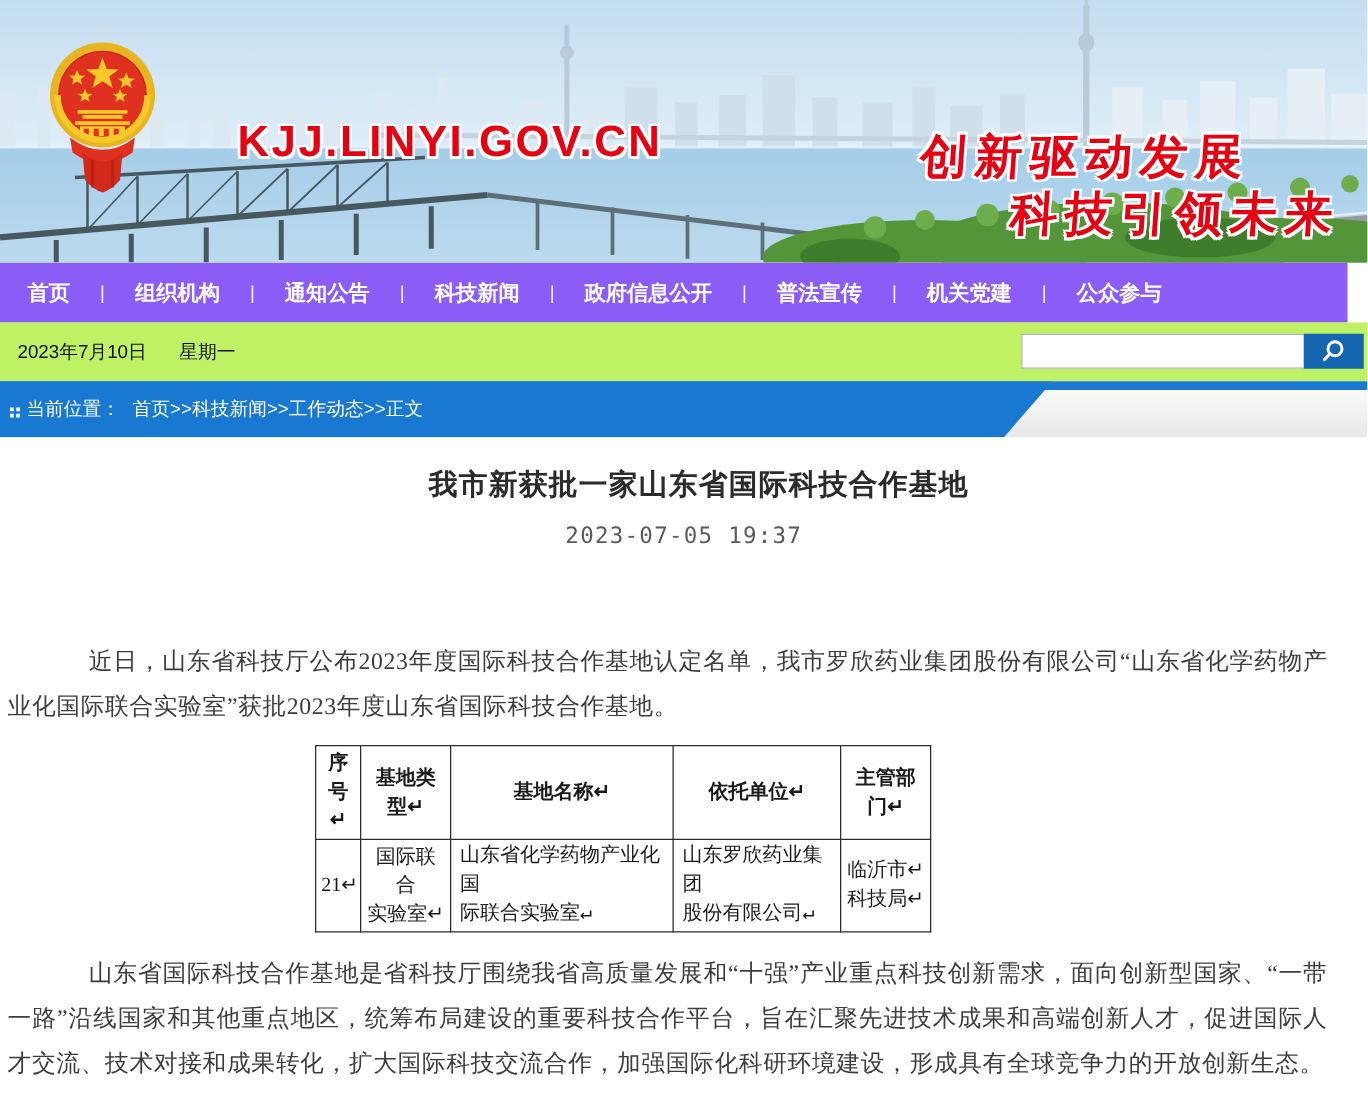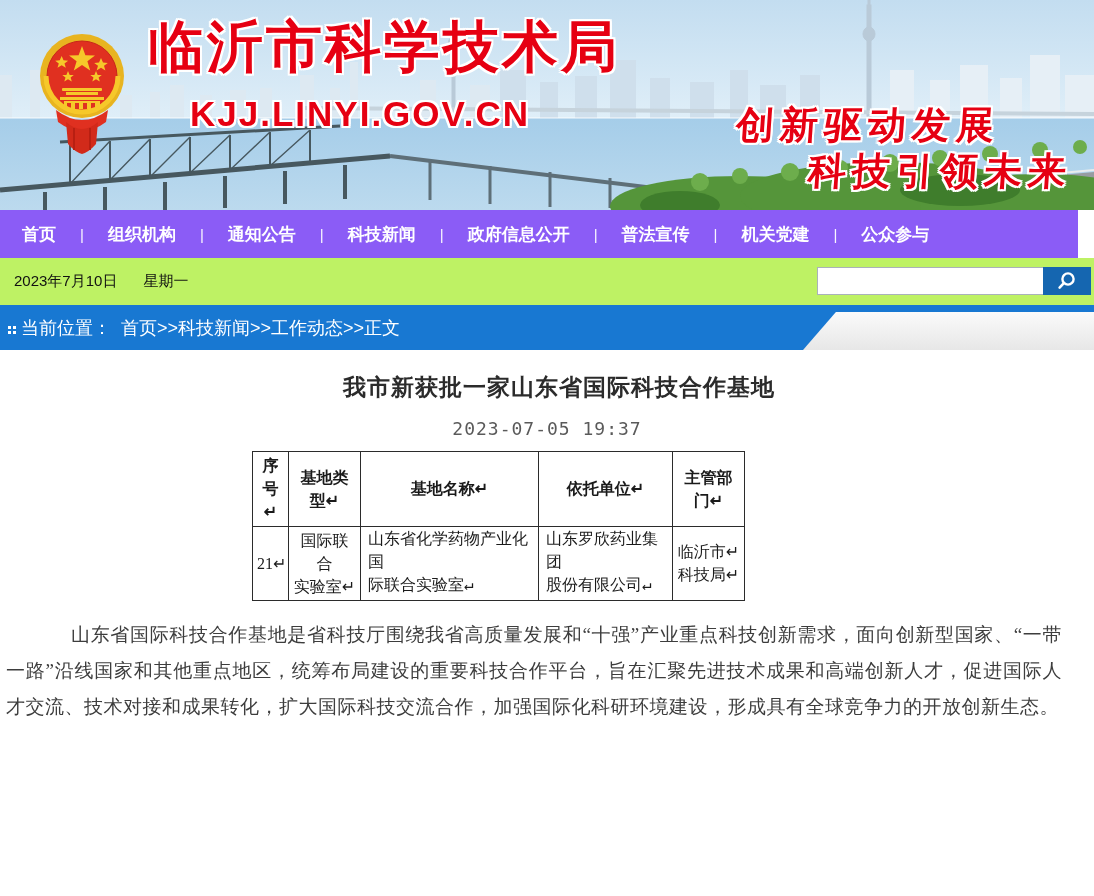--- a/index.html
+++ b/index.html
@@ -40,21 +40,21 @@
   .search-btn{
     width:48px;height:28px;background:#1566b0;border:none;display:flex;align-items:center;justify-content:center;cursor:pointer;
   }
   
   .crumbbar{position:relative;width:1094px;height:45px;background:linear-gradient(180deg,#fefefe,#e7e7e7);}
   .crumb-topline{position:absolute;left:0;top:0;width:1094px;height:7px;background:#1878d2;}
   .crumb-shape{
     position:absolute;left:0;top:0;width:842px;height:45px;background:#1878d2;
     clip-path:polygon(0 0,842px 0,803px 45px,0 45px);
   }
-  .crumb-content{position:absolute;left:8px;top:0;height:45px;display:flex;align-items:center;color:#fff;font-size:18px;}
+  .crumb-content{position:absolute;left:8px;top:0;height:45px;display:flex;align-items:center;color:#fff;font-size:15px;}
   .dots-icon{width:3px;height:3px;background:#fff;box-shadow:5px 0 0 #fff,0 5px 0 #fff,5px 5px 0 #fff;margin-right:10px;margin-left:0;display:inline-block;}
   .crumb-label{margin-right:10px;}
   
   .article{position:relative;width:1094px;box-sizing:border-box;padding:20px 0 0 0;background:#fff;}
   .article-title{
     margin:2px 0 0 0;text-align:center;font-size:23px;font-weight:bold;color:#2b2b2b;
     font-family:"Liberation Serif",serif;letter-spacing:1px;padding-left:24px;
   }
   .article-time{
     margin-top:15px;text-align:center;font-size:18px;color:#5a5a5a;
@@ -207,21 +207,20 @@
       <rect x="55" y="85" width="4" height="6" fill="#e03020"></rect>
     </g>
 
     <path d="M10 58 a36 36 0 0 0 72 0" fill="none" stroke="#f6c82a" stroke-width="5"></path>
 
     <path d="M20 92 Q46 112 72 92 L70 104 Q46 122 22 104 Z" fill="#e03020"></path>
     <path d="M30 104 Q46 118 62 104 L60 126 Q53 134 46 136 Q39 134 32 126 Z" fill="#d22a1a"></path>
     <path d="M38 110 L38 132 M54 110 L54 132" stroke="#b81f12" stroke-width="2"></path>
   </svg>
 
-  <div class="site-title outlined-red">临沂市科学技术局</div>
   <div class="site-url outlined-red">KJJ.LINYI.GOV.CN</div>
   <div class="slogan1 outlined-red">创新驱动发展</div>
   <div class="slogan2 outlined-red">科技引领未来</div>
 </header>
 
 <nav class="navbar">
   <span class="nav-item">首页</span>
   <span class="nav-sep">|</span>
   <span class="nav-item">组织机构</span>
   <span class="nav-sep">|</span>
@@ -261,20 +260,21 @@
     <span class="dots-icon"></span>
     <span class="crumb-label">当前位置：</span>
     <span>首页&gt;&gt;科技新闻&gt;&gt;工作动态&gt;&gt;正文</span>
   </div>
 </div>
 
 <main class="article">
   <h1 class="article-title">我市新获批一家山东省国际科技合作基地</h1>
   <div class="article-time">2023-07-05 19:37</div>
 
+  <p class="p1">近日，山东省科技厅公布2023年度国际科技合作基地认定名单，我市罗欣药业集团股份有限公司“山东省化学药物产业化国际联合实验室”获批2023年度山东省国际科技合作基地。</p>
 
   <div class="doc-table">
     <table class="grid">
       <colgroup>
         <col style="width:36px">
           <col style="width:72px">
           <col style="width:178px">
           <col style="width:134px">
           <col style="width:72px">
       </colgroup>

